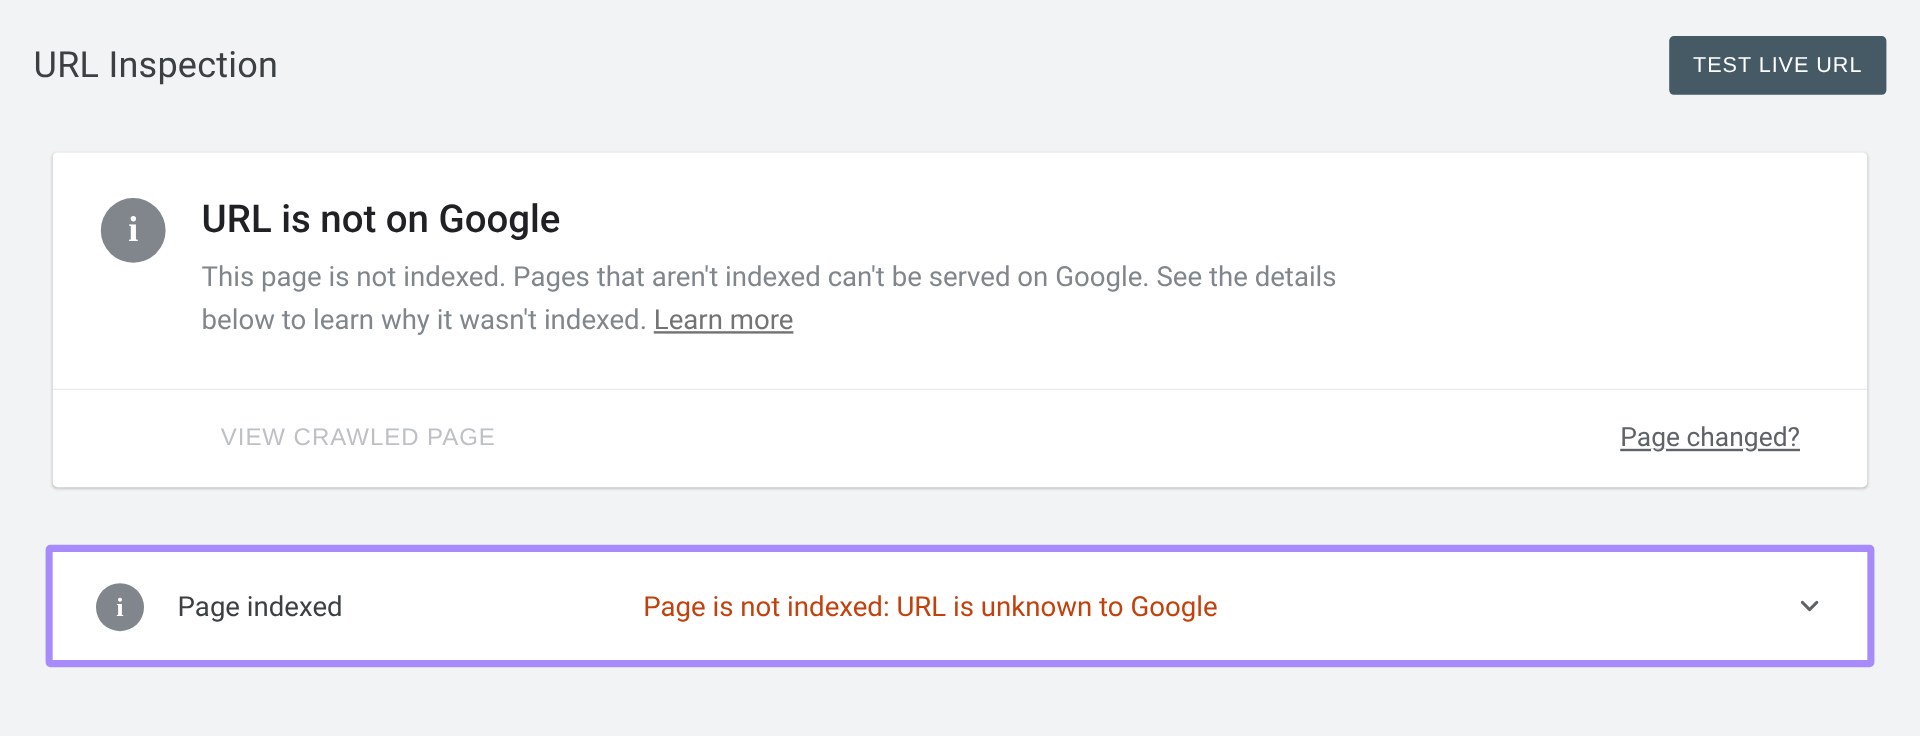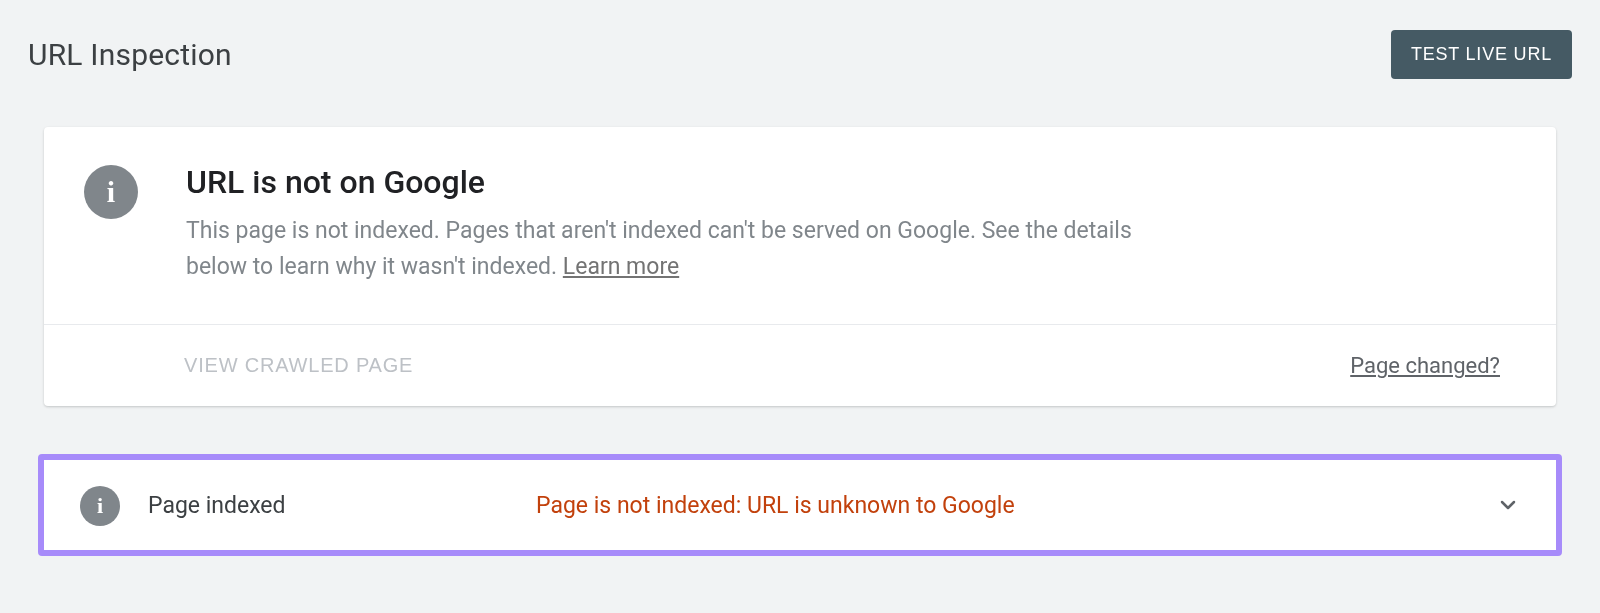--- a/index.html
+++ b/index.html
@@ -38,21 +38,21 @@
   .card {
     background: #fff;
     border-radius: 4px;
     box-shadow: 0 1px 2px rgba(60,64,67,.15), 0 1px 3px rgba(60,64,67,.1);
     margin: 0 20px 48px 20px;
   }
   .card-body {
     display: flex;
     align-items: flex-start;
     padding: 36px 48px 40px 40px;
-    gap: 48px;
+    gap: 30px;
   }
   .info-icon {
     flex: 0 0 auto;
     width: 54px;
     height: 54px;
     border-radius: 50%;
     background: #80868b;
     display: flex;
     align-items: center;
     justify-content: center;

